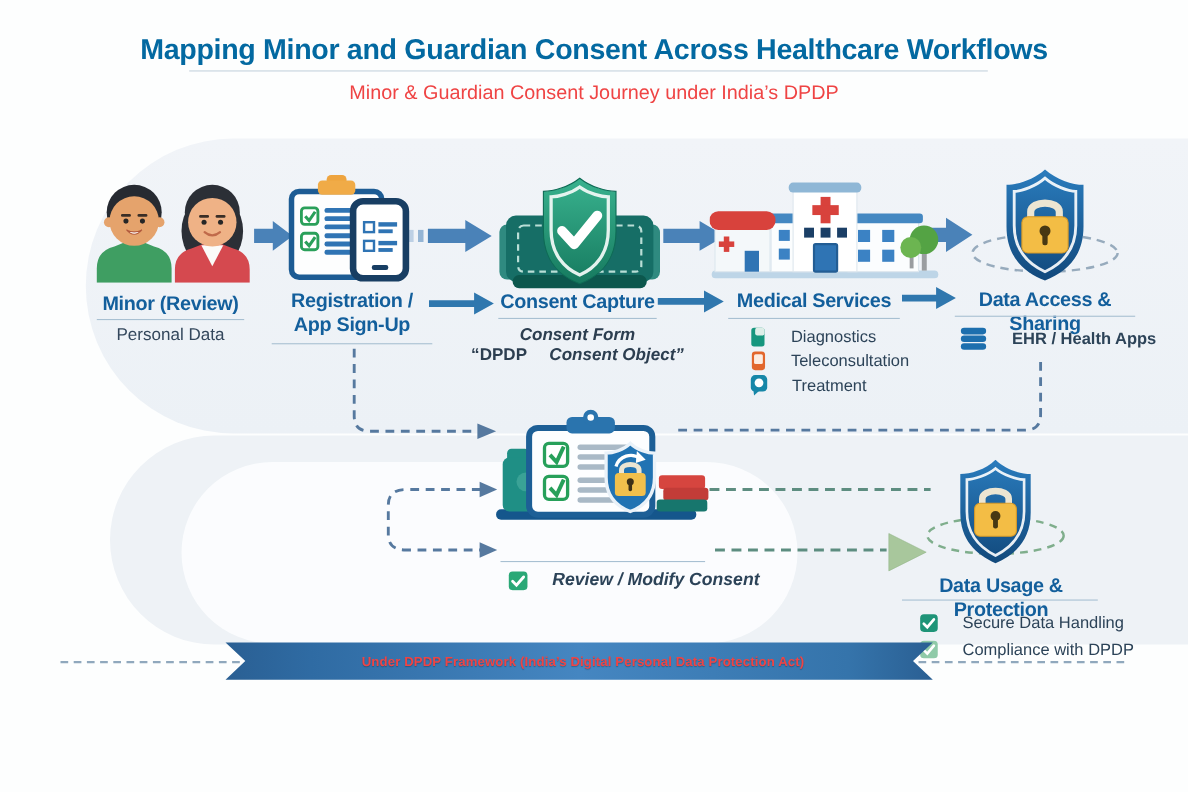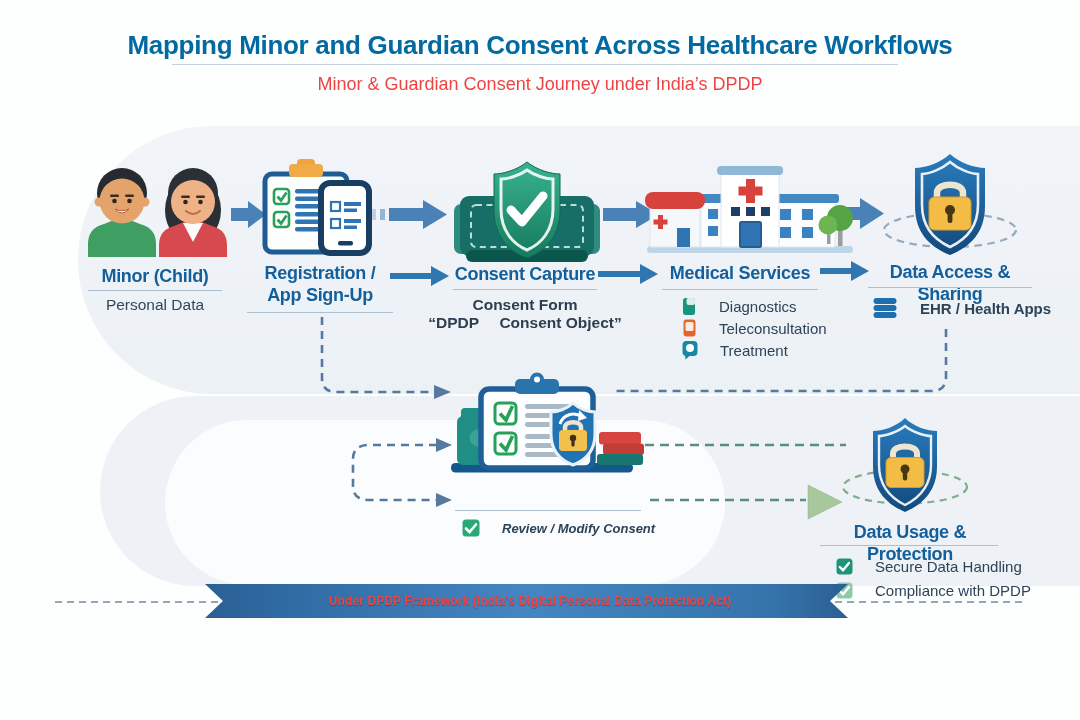--- a/index.html
+++ b/index.html
@@ -17,21 +17,21 @@
   
   .title{left:0;right:0;top:30px;text-align:center;font-size:26px;font-weight:bold;
          color:#0369a1;letter-spacing:-0.3px;}
   .title-rule{left:172px;top:64px;width:726px;height:1px;background:#c5d2dd;}
   .subtitle{left:0;right:0;top:74px;text-align:center;font-size:18px;color:#ef4444;font-weight:500;}
   
   .step-label{font-size:18px;font-weight:bold;color:#135f9c;text-align:center;letter-spacing:-0.3px;line-height:22px;}
   .rule{height:1.2px;background:#a8c0d2;}
   .sub{font-size:15.5px;color:#33475c;text-align:center;}
   .listrow{display:flex;align-items:center;gap:22px;font-size:15px;color:#2c4358;font-weight:500;height:22px;}
-  .boldital{font-weight:bold;color:#2c3e50;}
+  .boldital{font-weight:bold;font-style:italic;color:#2c3e50;}
   .z1{z-index:1;} .z2{z-index:2;} .z3{z-index:3;}
   svg{display:block;}
   
   .ribbon-text{left:230px;top:586px;width:600px;height:30px;display:flex;align-items:center;justify-content:center;
     color:#ef4444;font-size:12px;font-weight:bold;letter-spacing:.1px;text-shadow:0 1px 1px rgba(0,0,0,.25);}
 </style>
 </head>
 <body>
 
 <div class="canvas">
@@ -120,21 +120,21 @@
     <circle cx="115" cy="33" r="25" fill="#2b2f36"></circle>
     <rect x="90" y="36" width="7" height="18" rx="3" fill="#2b2f36"></rect>
     <rect x="133" y="36" width="7" height="18" rx="3" fill="#2b2f36"></rect>
     <circle cx="115" cy="42" r="22" fill="#efb286"></circle>
     <rect x="103" y="35.5" width="9" height="2.5" rx="1.2" fill="#3a2e26"></rect>
     <rect x="118" y="35.5" width="9" height="2.5" rx="1.2" fill="#3a2e26"></rect>
     <circle cx="107.5" cy="42" r="2.3" fill="#262626"></circle>
     <circle cx="122.5" cy="42" r="2.3" fill="#262626"></circle>
     <path d="M108 51 Q115 57 122 51" stroke="#c06a4a" stroke-width="2" fill="none" stroke-linecap="round"></path>
   </svg>
-  <div class="abs step-label z2" style="left:70px;top:265px;width:170px">Minor (Child)</div>
+  <div class="abs step-label z2" style="left:70px;top:265px;width:170px">Minor (Review)</div>
   <div class="abs rule z2" style="left:88px;top:290px;width:134px"></div>
   <div class="abs sub z2" style="left:70px;top:296px;width:170px">Personal Data</div>
 
   <svg class="abs z2" style="left:258px;top:158px" width="125" height="100" viewBox="0 0 125 100">
     <rect x="7" y="16" width="82" height="78" rx="7" fill="#fdfefe" stroke="#1d5c94" stroke-width="5"></rect>
     <rect x="39" y="1" width="18" height="10" rx="4" fill="#eea43f"></rect>
     <rect x="31" y="6" width="34" height="13" rx="4" fill="#f0ab47"></rect>
     <rect x="16" y="31" width="15" height="15" rx="3" fill="#fff" stroke="#2aa05a" stroke-width="2.6"></rect>
     <path d="M19.5 38.5 L23 42.5 L28.5 34.5" stroke="#2aa05a" stroke-width="2.8" fill="none"></path>
     <rect x="37" y="31" width="32" height="4.5" rx="2" fill="#2f74b4"></rect>
@@ -283,21 +283,21 @@
     <path d="M125 31 C131 37 141 40 147 40 L147 62 C147 78 138 88 125 93 C112 88 103 78 103 62 L103 40 C109 40 119 37 125 31 Z" fill="#2173b3" stroke="#eaf2f9" stroke-width="3"></path>
     <path d="M112 52 A 14 14 0 0 1 134 45" stroke="#ffffff" stroke-width="3" fill="none"></path>
     <polygon points="131,38 139,46 130,49" fill="#ffffff"></polygon>
     <path d="M117 59 V55.5 C117 48.5 133 48.5 133 55.5 V59" stroke="#ece5d2" stroke-width="4.5" fill="none" stroke-linecap="round"></path>
     <rect x="111" y="58" width="28" height="21" rx="3.5" fill="#f2c04c"></rect>
     <circle cx="125" cy="66" r="3.2" fill="#3e3017"></circle>
     <rect x="123.4" y="66" width="3.2" height="8.5" rx="1.5" fill="#3e3017"></rect>
   </svg>
   <div class="abs rule z2" style="left:455px;top:510px;width:186px"></div>
   <div class="abs z2" style="left:462px;top:517px">
-    <div class="listrow" style="font-style:italic;font-weight:600;font-size:13px">
+    <div class="listrow" style="font-style:italic;font-weight:600;font-size:16px">
       <svg width="18" height="18" viewBox="0 0 18 18">
         <rect x="0.5" y="0.5" width="17" height="17" rx="3.5" fill="#2aa876"></rect>
         <path d="M4 9.5 L7.5 13 L14 5.5" stroke="#fff" stroke-width="2.6" fill="none" stroke-linecap="round"></path>
       </svg>
       <span>Review / Modify Consent</span>
     </div>
   </div>
 
   <svg class="abs z2" style="left:833px;top:418px" width="210" height="100" viewBox="0 0 210 100">
     <ellipse cx="72" cy="69" rx="62" ry="16.5" fill="none" stroke="#7fae8c" stroke-width="2.2" stroke-dasharray="7 5.5"></ellipse>

